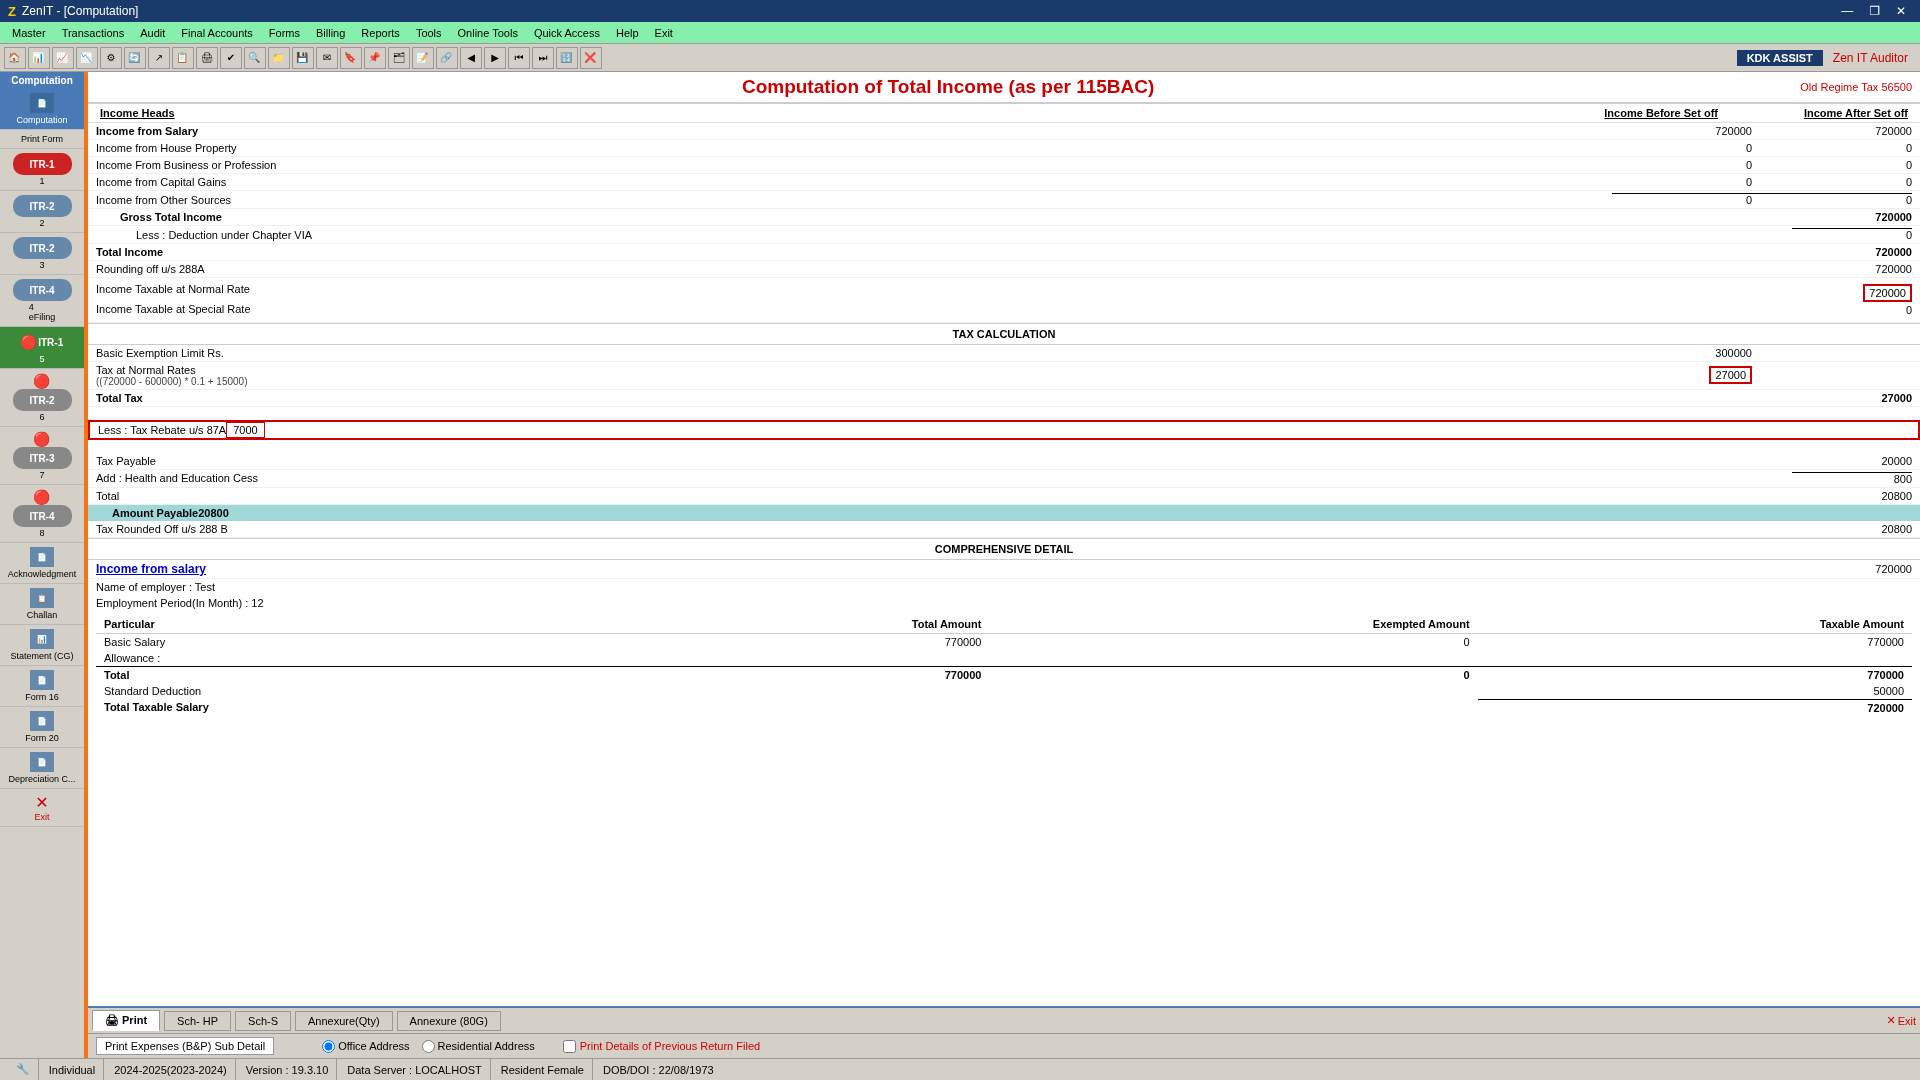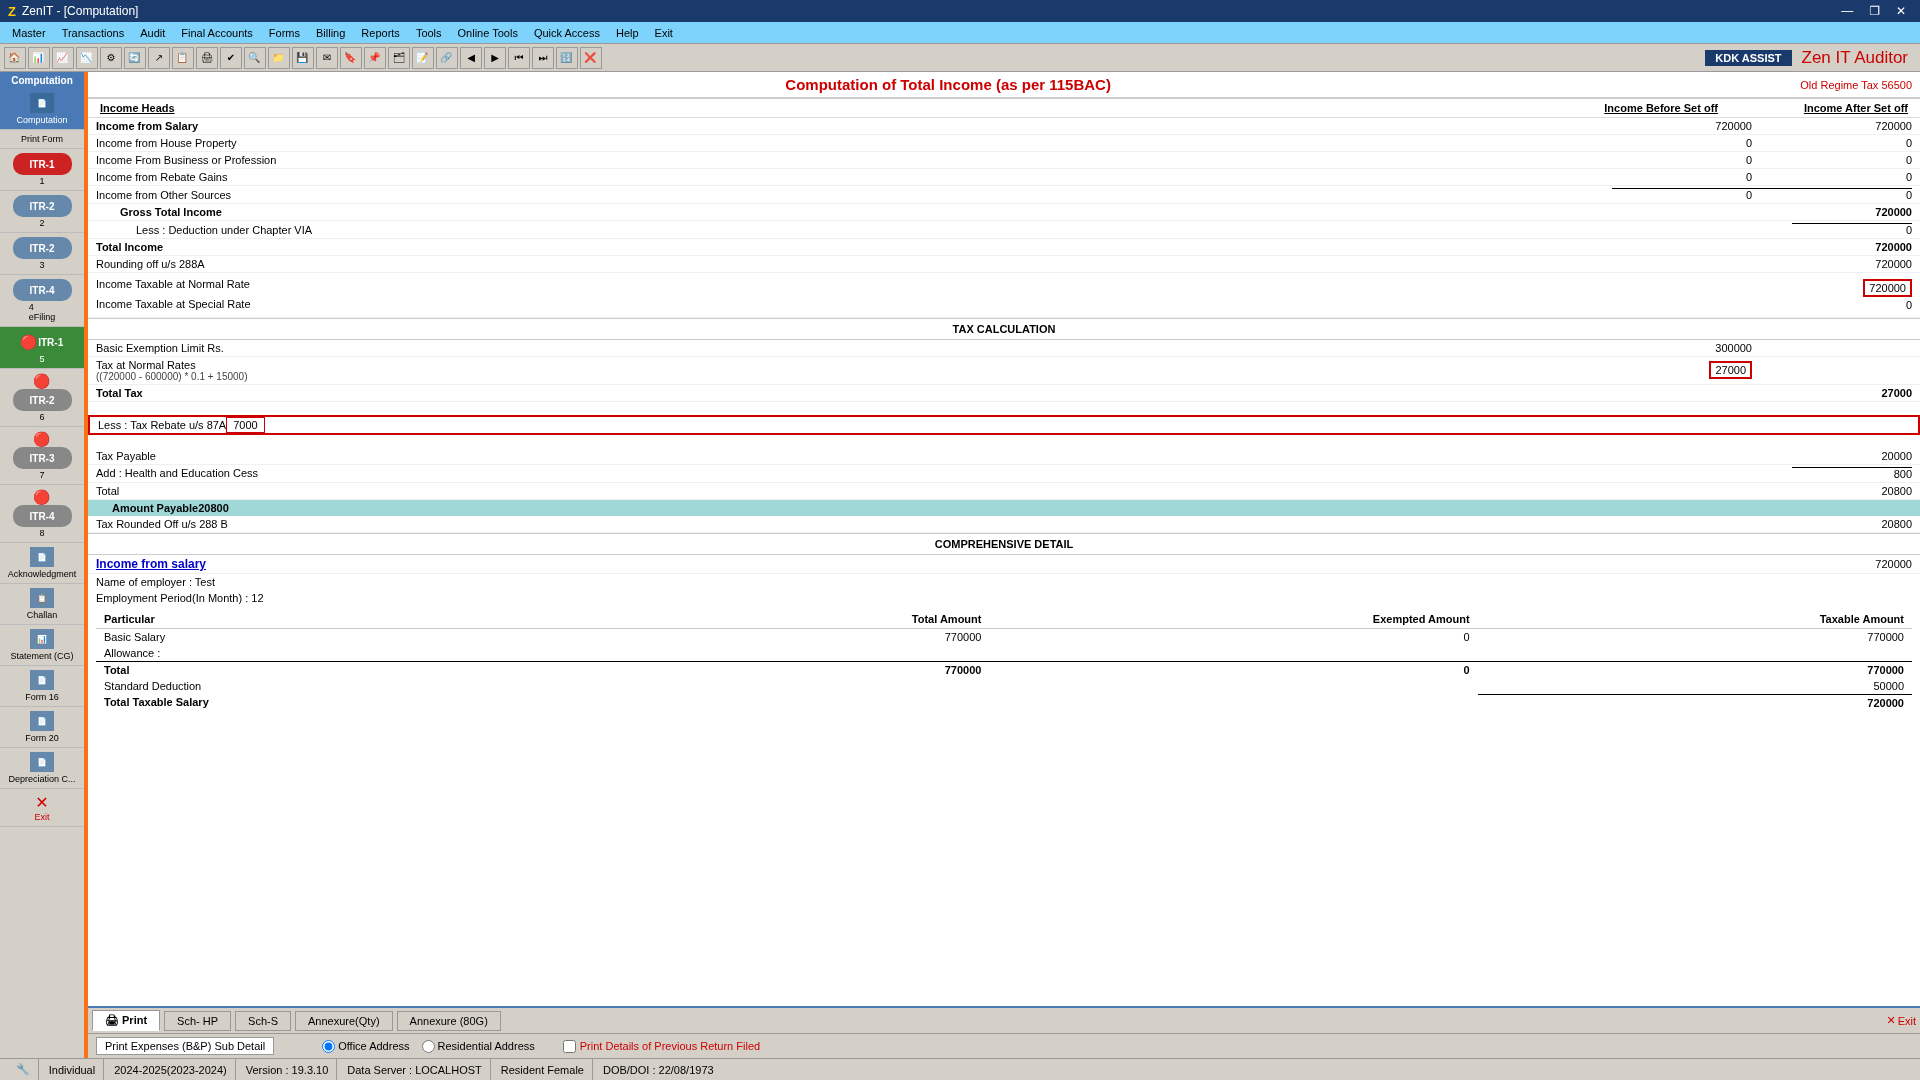--- a/index.html
+++ b/index.html
@@ -5,28 +5,28 @@
     * { margin: 0; padding: 0; box-sizing: border-box; }
     body { font-family: Arial, sans-serif; font-size: 11px; background: #d4d0c8; width: 1920px; height: 1080px; overflow: hidden; }
     
     
     .title-bar { background: #1a3a6b; color: white; height: 22px; display: flex; align-items: center; justify-content: space-between; padding: 0 8px; font-size: 12px; }
     .title-bar-left { display: flex; align-items: center; gap: 6px; }
     .title-bar-controls { display: flex; gap: 4px; }
     .title-btn { color: white; font-size: 12px; cursor: pointer; padding: 0 6px; }
 
     
-    .menu-bar { background: #7dd3fc; height: 22px; display: flex; align-items: center; padding: 0 4px; border-bottom: 1px solid #999; font-size: 11px; }
+    .menu-bar { background: #86efac; height: 22px; display: flex; align-items: center; padding: 0 4px; border-bottom: 1px solid #999; font-size: 11px; }
     .menu-item { padding: 2px 8px; cursor: pointer; }
 
     
     .toolbar { background: #d4d0c8; height: 28px; display: flex; align-items: center; padding: 2px 4px; border-bottom: 1px solid #999; gap: 2px; }
     .toolbar-btn { width: 22px; height: 22px; background: #d4d0c8; border: 1px solid #999; display: flex; align-items: center; justify-content: center; cursor: pointer; font-size: 10px; }
     .kdk-assist { background: #1a3a6b; color: white; padding: 2px 10px; font-size: 11px; font-weight: bold; margin-left: auto; cursor: pointer; }
-    .zen-it-auditor { color: #cc0000; font-size: 17px; padding: 2px 8px; }
+    .zen-it-auditor { color: #cc0000; font-size: 12px; padding: 2px 8px; }
 
     
     .main-layout { display: flex; height: calc(1080px - 22px - 22px - 28px - 22px); }
 
     
     .sidebar { width: 88px; background: #d4d0c8; border-right: 4px solid #f97316; overflow-y: auto; flex-shrink: 0; }
     .sidebar-section-header { background: #4a7ab5; color: white; text-align: center; padding: 3px 2px; font-size: 10px; font-weight: bold; }
     .sidebar-item { display: flex; flex-direction: column; align-items: center; padding: 4px 2px; cursor: pointer; border-bottom: 1px solid #bbb; font-size: 9px; }
     .sidebar-icon { width: 24px; height: 20px; background: #6688aa; margin-bottom: 2px; display: flex; align-items: center; justify-content: center; color: white; font-size: 8px; }
     .itr-badge { width: 59px; height: 22px; background: #cc2222; color: white; display: flex; align-items: center; justify-content: center; font-size: 10px; font-weight: bold; border-radius: 10px; margin-bottom: 1px; }
@@ -221,21 +221,21 @@
     </div>
     <div class="sidebar-item" style="color:#cc0000;">
       <span style="color:#cc0000; font-size:16px;">✕</span>
       <span>Exit</span>
     </div>
   </div>
 
   <div class="content-area">
 
     <div class="content-header" style="border-bottom:2px solid #ccc; padding:4px 8px;">
-      <div style="color:#cc0000; font-size:15px; font-weight:bold; text-align:center; flex:1;">Computation of Total Income (as per 115BAC)</div>
+      <div style="color:#cc0000; font-size:19px; font-weight:bold; text-align:center; flex:1;">Computation of Total Income (as per 115BAC)</div>
       <div style="color:#cc0000; font-size:11px;">Old Regime Tax 56500</div>
     </div>
 
     <div style="display:flex; padding:3px 12px; background:white; border-bottom:1px solid #ddd;">
       <div style="flex:1;">
         <span style="font-weight:bold; text-decoration:underline; font-size:11px;">Income Heads</span>
       </div>
       <div style="width:220px; text-align:right; font-weight:bold; text-decoration:underline; font-size:11px; padding-right:40px;">Income Before Set off</div>
       <div style="width:150px; text-align:right; font-weight:bold; text-decoration:underline; font-size:11px;">Income After Set off</div>
     </div>
@@ -251,21 +251,21 @@
         <div class="label">Income from House Property</div>
         <div class="val1">0</div>
         <div class="val2">0</div>
       </div>
       <div class="data-row">
         <div class="label">Income From Business or Profession</div>
         <div class="val1">0</div>
         <div class="val2">0</div>
       </div>
       <div class="data-row">
-        <div class="label">Income from Rebate Gains</div>
+        <div class="label">Income from Capital Gains</div>
         <div class="val1">0</div>
         <div class="val2">0</div>
       </div>
       <div class="data-row">
         <div class="label">Income from Other Sources</div>
         <div class="val1" style="border-top:1px solid #000;">0</div>
         <div class="val2" style="border-top:1px solid #000;">0</div>
       </div>
 
       <div class="data-row">

